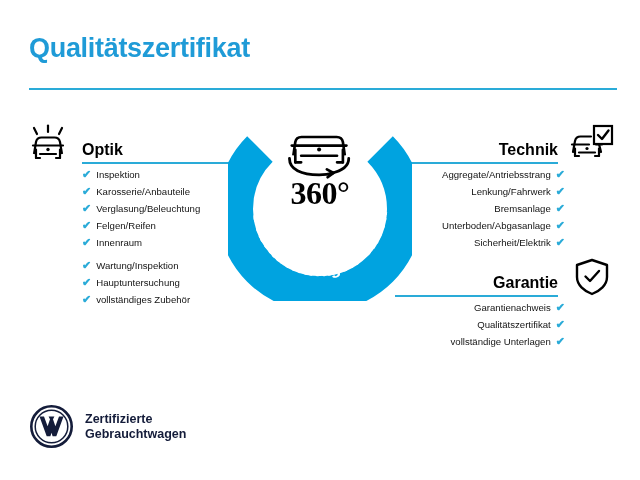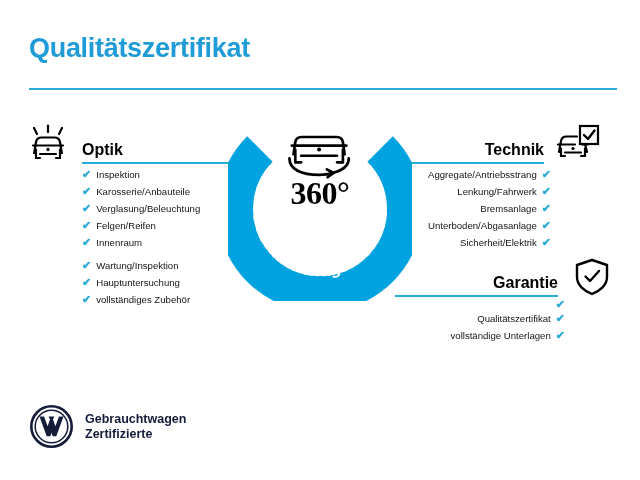--- a/index.html
+++ b/index.html
@@ -43,21 +43,21 @@
     height: 2px;
     background: #2aabd8;
   }
 
   
   .section {
     position: absolute;
   }
   .sec-optik    { left: 25px;  top: 124px; width: 220px; }
   .sec-wartung  { left: 25px;  top: 257px; width: 220px; }
-  .sec-technik  { left: 381px; top: 124px; width: 220px; }
+  .sec-technik  { left: 395px; top: 124px; width: 220px; }
   .sec-garantie { left: 395px; top: 257px; width: 220px; }
 
   .sec-head {
     position: relative;
     height: 42px;
   }
   .sec-title {
     position: absolute;
     bottom: 7px;
     font-size: 16px;
@@ -275,20 +275,21 @@
         <svg viewBox="0 0 46 40">
           <path d="M23 3 L38 8 L38 20 C38 28 31 34 23 37 C15 34 8 28 8 20 L8 8 Z" fill="none" stroke="#000000" stroke-width="2.4" stroke-linejoin="round"></path>
           <path d="M16.5 19.5 L21 24 L30 14" fill="none" stroke="#000000" stroke-width="2.4" stroke-linecap="round" stroke-linejoin="round"></path>
         </svg>
       </div>
       <div class="sec-title">Garantie</div>
       <div class="sec-rule"></div>
     </div>
     <ul class="check-list">
       <li>
+          <span>Garantienachweis</span>
           <span class="tick">✔</span>
         </li>
       <li>
           <span>Qualitätszertifikat</span>
           <span class="tick">✔</span>
         </li>
       <li>
           <span>vollständige Unterlagen</span>
           <span class="tick">✔</span>
         </li>
@@ -327,18 +328,18 @@
 
   <div class="vw-block">
     <div class="vw-logo">
       <svg viewBox="0 0 45 45">
         <circle cx="22.5" cy="22.5" r="20.2" fill="none" stroke="#141c3a" stroke-width="2.6"></circle>
         <circle cx="22.5" cy="22.5" r="16.3" fill="none" stroke="#141c3a" stroke-width="1.5"></circle>
         <path d="M10.5 12.5 L15.0 12.5 L18.6 22.2 L21.0 15.3 L19.6 12.5 L25.4 12.5 L24.0 15.3 L26.4 22.2 L30.0 12.5 L34.5 12.5 L27.3 32.2 L23.6 32.2 L22.5 28.8 L21.4 32.2 L17.7 32.2 Z" fill="#141c3a"></path>
       </svg>
     </div>
     <div class="vw-text">
+      <div>Zertifizierte</div>
       <div>Gebrauchtwagen</div>
-      <div>Zertifizierte</div>
     </div>
   </div>
 
 </div>
 
 </body></html>

